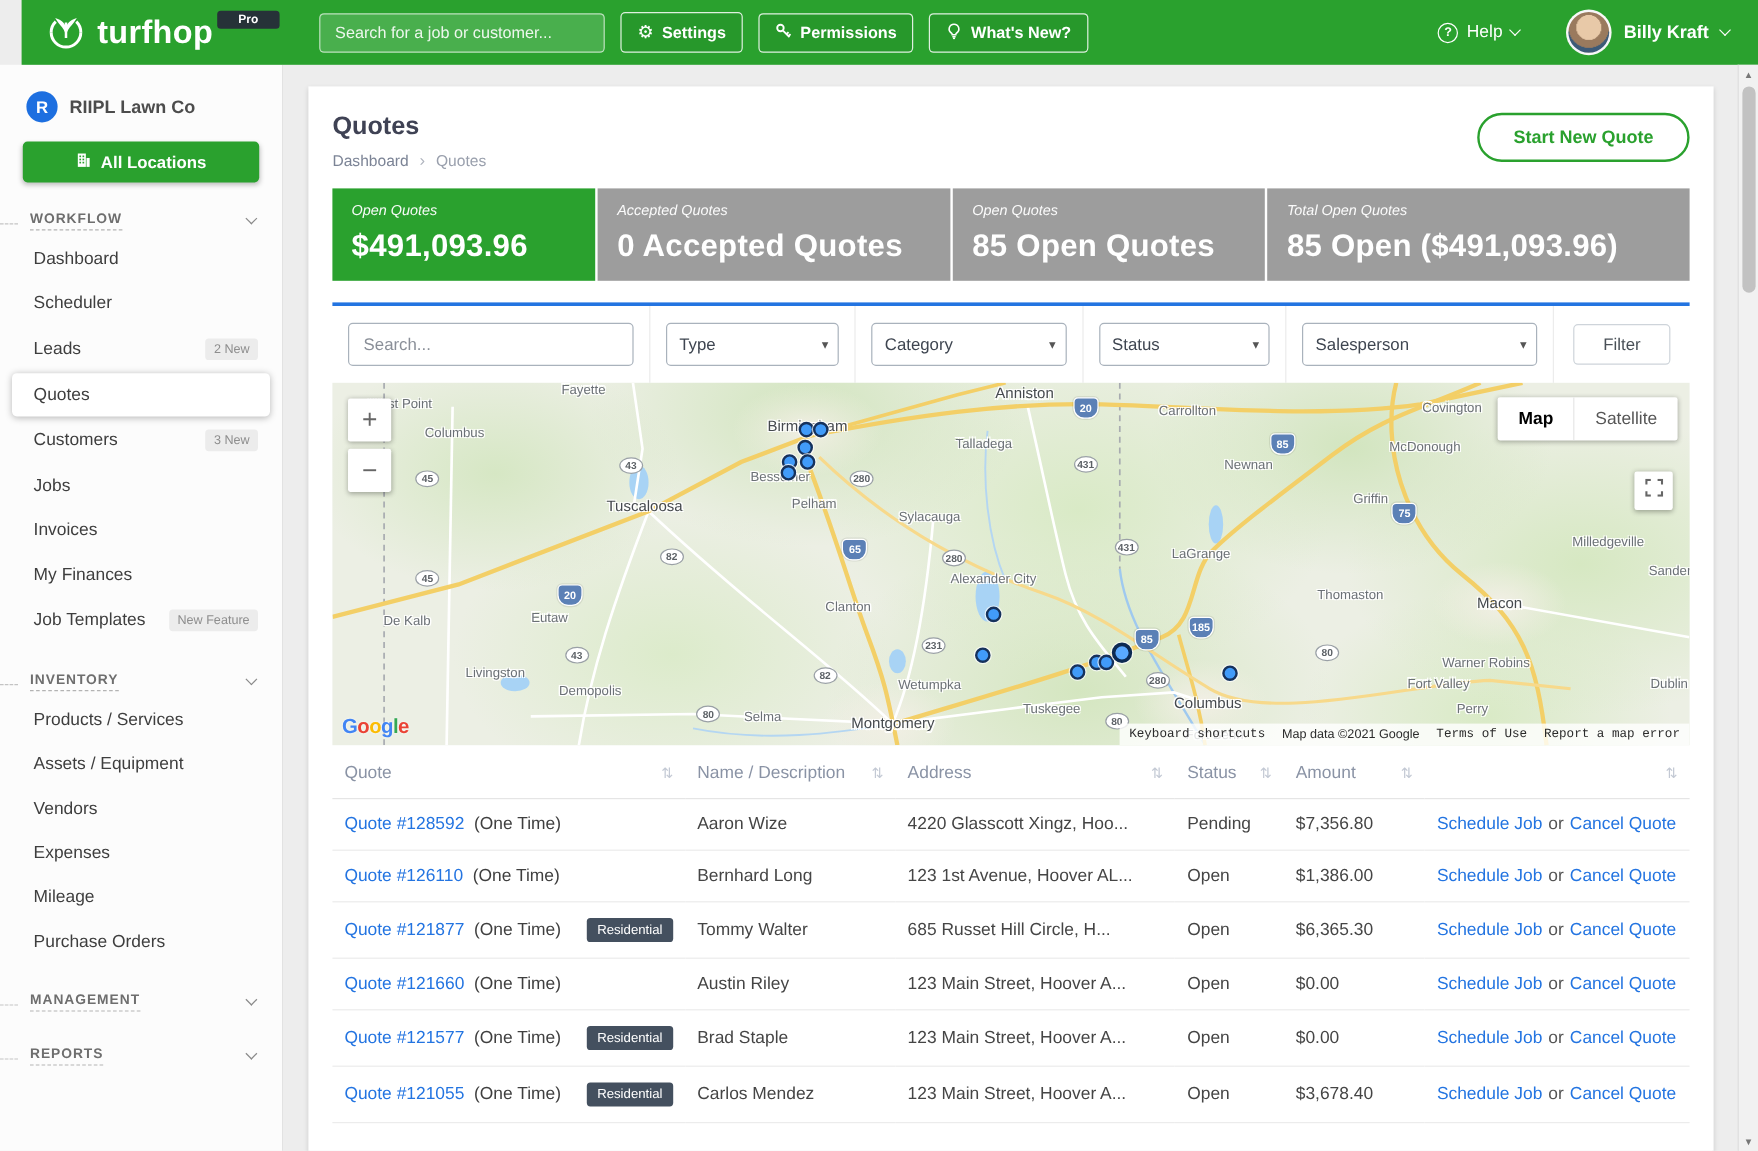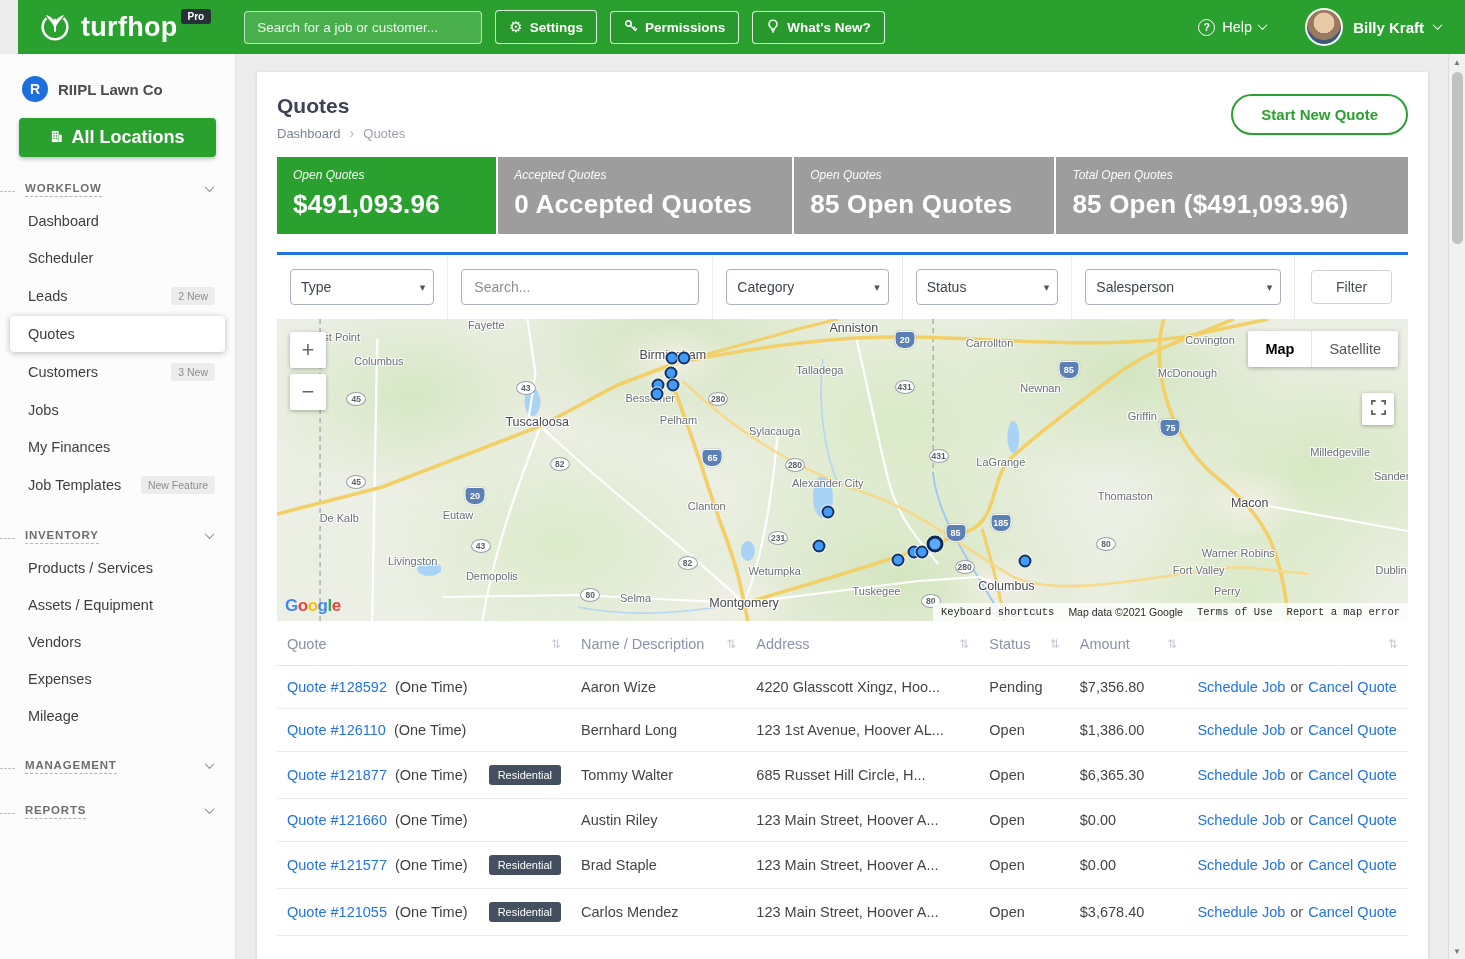--- a/index.html
+++ b/index.html
@@ -5,21 +5,21 @@
   html,body{margin:0;padding:0;width:1465px;height:959px;overflow:hidden;
     font-family:"Liberation Sans","DejaVu Sans",sans-serif;background:#ededed;}
   *{box-sizing:border-box;}
 
   
   .topbar{position:absolute;top:0;left:0;right:0;height:54px;background:#2aa12e;
     display:flex;align-items:center;padding:0 18px;gap:13px;z-index:20;margin-left:18px;}
   .brand{display:flex;align-items:center;gap:7px;margin-right:16px;cursor:pointer;}
   .brand-text{color:#fff;font-size:27px;font-weight:bold;letter-spacing:.3px;line-height:1;}
   .brand-badge{background:#263238;color:#fff;font-size:10px;font-weight:bold;
-    padding:2px 7px;border-radius:3px;position:relative;top:-11px;left:-4px;}
+    padding:2px 18px;border-radius:3px;position:relative;top:-11px;left:-4px;}
   .tb-search{width:238px;height:33px;background:rgba(255,255,255,.15);
     border:1px solid rgba(255,255,255,.65);border-radius:4px;color:#fff;
     padding:0 12px;font-size:13.5px;outline:none;}
   .tb-search::placeholder{color:rgba(255,255,255,.9);}
   .tb-btn{display:flex;align-items:center;gap:7px;background:rgba(0,0,0,.05);
     border:1px solid rgba(255,255,255,.85);border-radius:4px;color:#fff;
     font-weight:bold;font-size:13.5px;padding:7px 13px;cursor:pointer;
     font-family:inherit;}
   .spacer{flex:1;}
   .help{display:flex;align-items:center;gap:7px;color:#fff;font-size:14.5px;cursor:pointer;margin-right:26px;}
@@ -33,21 +33,21 @@
 
   
   .sidebar{position:absolute;top:54px;left:0;bottom:0;width:236px;background:#fcfcfc;
     border-right:1px solid #e2e2e2;overflow:hidden;padding-top:16px;z-index:10;}
   .company{display:flex;align-items:center;gap:10px;padding:6px 22px 4px;}
   .company-logo{width:26px;height:26px;border-radius:50%;background:#1d6fe0;color:#fff;
     display:flex;align-items:center;justify-content:center;font-size:14px;font-weight:bold;flex:none;}
   .company-name{font-size:15px;color:#4c4c4c;font-weight:600;}
   .all-loc{display:flex;align-items:center;justify-content:center;gap:8px;
     margin:12px 19px 4px;width:calc(100% - 38px);background:#2aa12e;border:none;
-    border-radius:4px;color:#fff;font-weight:bold;font-size:18px;padding:9px 6px;
+    border-radius:4px;color:#fff;font-weight:bold;font-size:14px;padding:9px 6px;
     cursor:pointer;box-shadow:0 2px 4px rgba(0,0,0,.25);font-family:inherit;}
   .sec-head{margin-top:20px;padding:5px 22px 5px 25px;display:flex;align-items:center;
     justify-content:space-between;color:#6e6e6e;font-size:11.5px;font-weight:bold;
     letter-spacing:.8px;text-transform:uppercase;position:relative;cursor:pointer;}
   .sec-head::before{content:"";position:absolute;left:0;top:55%;width:15px;
     border-top:1px dashed #c3c3c3;}
   .sec-head .sh-label{border-bottom:1px dashed #b3b3b3;padding-bottom:2px;}
   .sec-head .chev{color:#8a8a8a;}
   .nav-item{display:flex;align-items:center;justify-content:space-between;
     margin:1px 10px;padding:10px 10px 10px 18px;font-size:14.5px;color:#3e3e3e;
@@ -272,20 +272,24 @@
       <div class="nav-item">
         <span class="nav-label">Customers</span>
         <span class="nav-badge">3 New</span>
       </div>
 
       <div class="nav-item">
         <span class="nav-label">Jobs</span>
 
       </div>
 
+      <div class="nav-item">
+        <span class="nav-label">Invoices</span>
+
+      </div>
 
       <div class="nav-item">
         <span class="nav-label">My Finances</span>
 
       </div>
 
       <div class="nav-item">
         <span class="nav-label">Job Templates</span>
         <span class="nav-badge">New Feature</span>
       </div>
@@ -315,20 +319,24 @@
       <div class="nav-item">
         <span class="nav-label">Expenses</span>
 
       </div>
 
       <div class="nav-item">
         <span class="nav-label">Mileage</span>
 
       </div>
 
+      <div class="nav-item">
+        <span class="nav-label">Purchase Orders</span>
+
+      </div>
     </div>
 
   <div class="sec-head">
     <span class="sh-label">Management</span>
     <span class="chev"></span>
   </div>
   <div class="sec-head">
     <span class="sh-label">Reports</span>
     <span class="chev"></span>
   </div>
@@ -368,26 +376,26 @@
         <div class="stat-label">Open Quotes</div>
         <div class="stat-value">85 Open Quotes</div>
       </div>
       <div class="stat gray st4">
         <div class="stat-label">Total Open Quotes</div>
         <div class="stat-value">85 Open ($491,093.96)</div>
       </div>
     </div>
 
     <div class="filterbar">
+      <div class="fcell fc-search">
+        <input class="f-search" placeholder="Search..." style="">
+      </div>
       <div class="fcell fc-type">
         <span class="selwrap"><select>
           <option>Type</option></select></span>
-      </div>
-      <div class="fcell fc-search">
-        <input class="f-search" placeholder="Search..." style="">
       </div>
       <div class="fcell fc-cat">
         <span class="selwrap"><select>
           <option>Category</option></select></span>
       </div>
       <div class="fcell fc-status">
         <span class="selwrap"><select>
           <option>Status</option></select></span>
       </div>
       <div class="fcell fc-sales">

